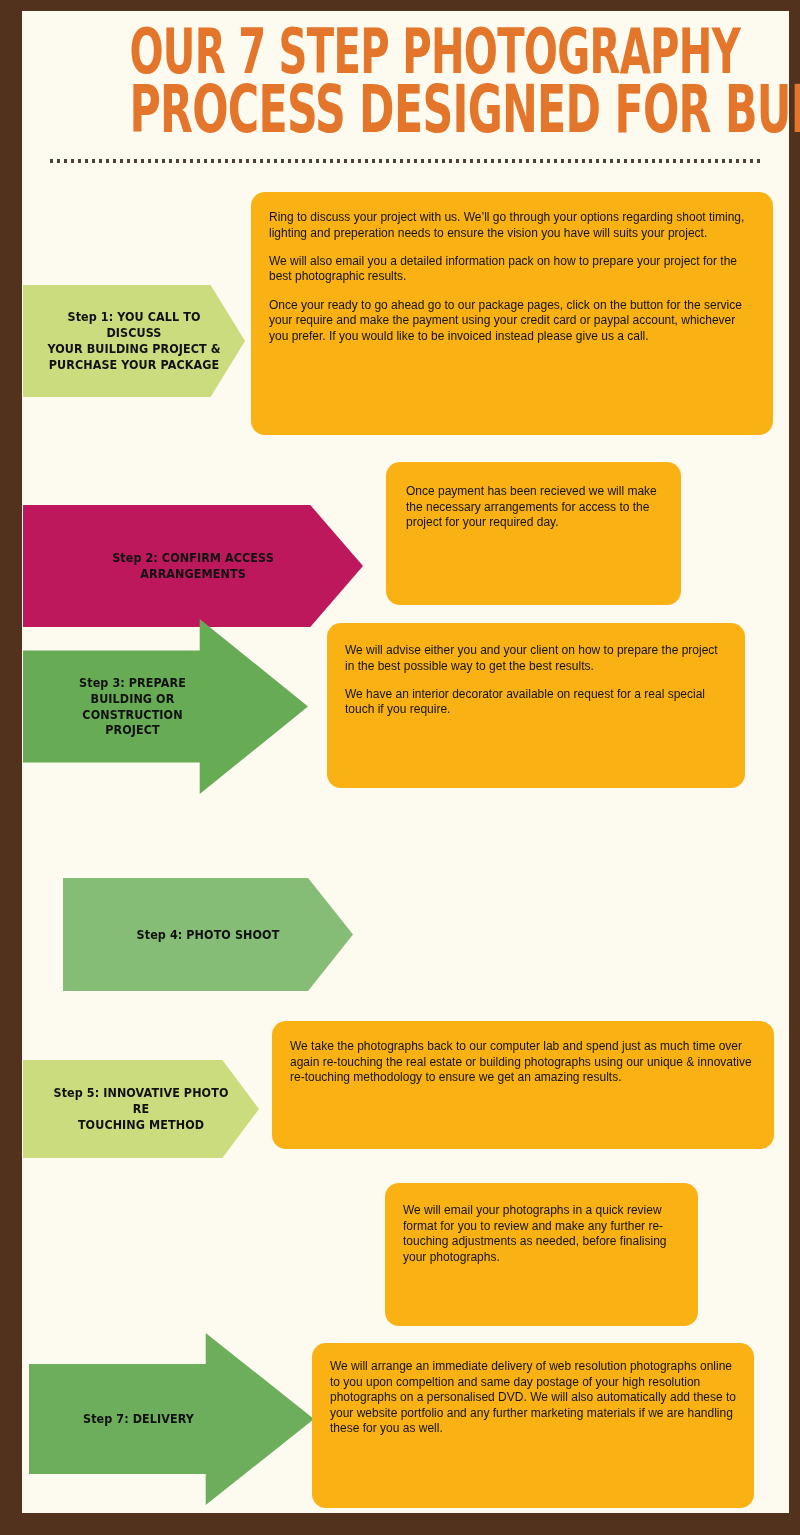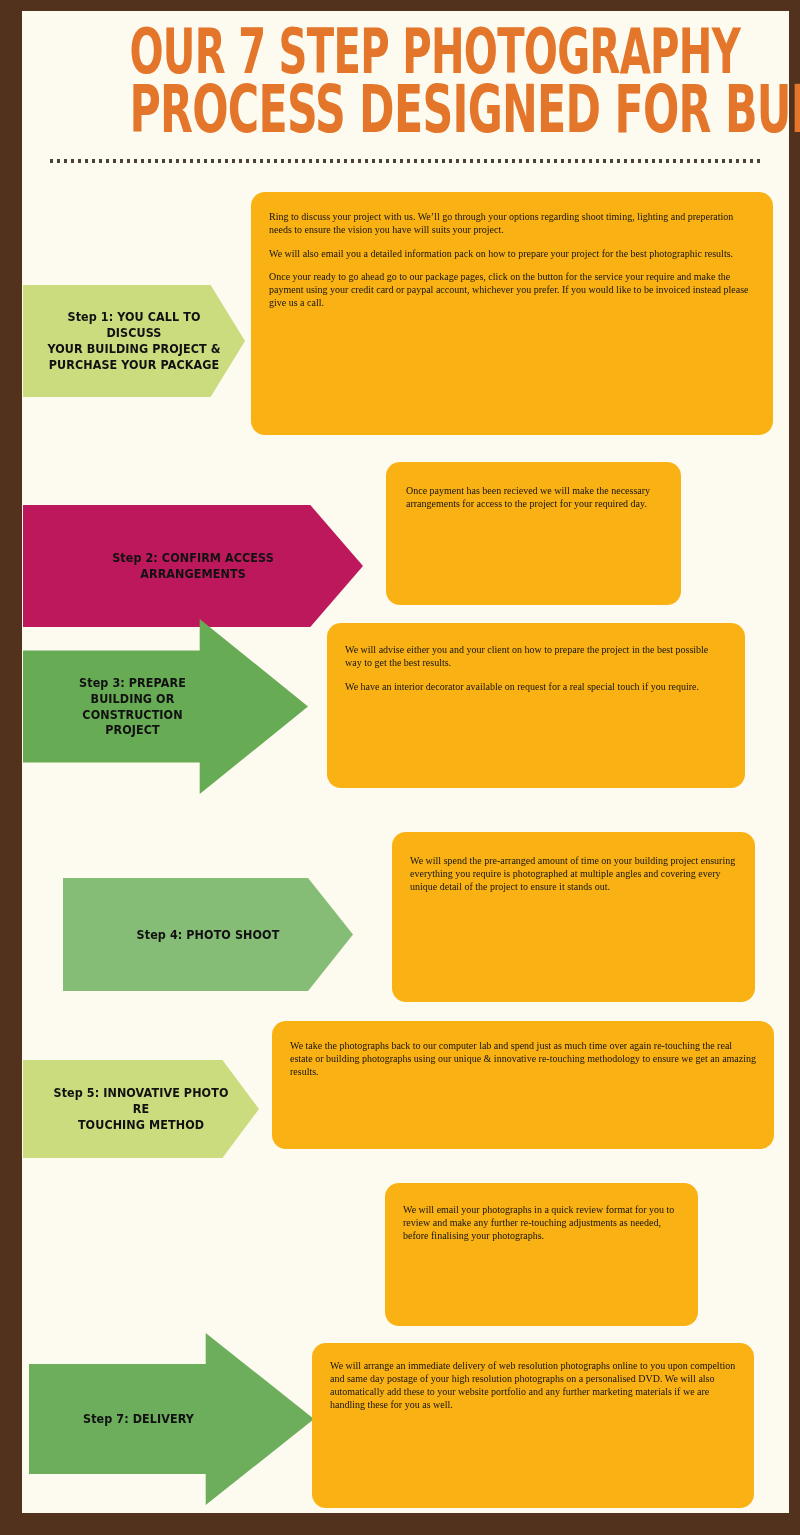--- a/index.html
+++ b/index.html
@@ -100,22 +100,22 @@
     padding: 0 6px;
   }
   .arrow-fat .arrow-label { margin-right: 30%; }
 
   
   .card {
     position: absolute;
     background: #fab114;
     border-radius: 14px;
     color: #141414;
-    font-family: Liberation Serif, serif;
-    font-size: 10px;
+    font-family: Liberation Sans, sans-serif;
+    font-size: 12px;
     line-height: 1.30;
   }
 
   .card p { margin: 0; }
   .card p + p { margin-top: 1.05em; }
 </style>
 </head>
 <body>
 
 <div id="infographic" style="background: rgb(83, 50, 29);">
@@ -168,23 +168,20 @@
         <p>We have an interior decorator available on request for a real special touch if you require.</p>
       </div>
     </div>
 
     <div class="step-row" style="left:0; top:0; width:767px; height:1502px;">
 
       <div class="arrow arrow-flat" style="left: 41px; top: 839px; width: 290px; height: 113px; background: rgb(134, 189, 118);">
         <span class="arrow-label">Step 4:  PHOTO SHOOT</span>
       </div>
 
-      <div class="card" style="left: 370px; top: 821px; width: 363px; height: 170px; padding: 22px 18px 14px; background: rgb(250, 177, 20);">
-        <p>We will spend the pre-arranged amount of time on your building project ensuring everything you require is photographed at multiple angles and covering every unique detail of the project to ensure it stands out.</p>
-      </div>
     </div>
 
     <div class="step-row" style="left:0; top:0; width:767px; height:1502px;">
 
       <div class="arrow arrow-flat" style="left: 1px; top: 1021px; width: 236px; height: 98px; background: rgb(203, 220, 127);">
         <span class="arrow-label">Step 5:  INNOVATIVE PHOTO RE
 TOUCHING METHOD</span>
       </div>
 
       <div class="card" style="left: 250px; top: 1010px; width: 502px; height: 128px; padding: 18px 18px 12px; background: rgb(250, 177, 20);">

